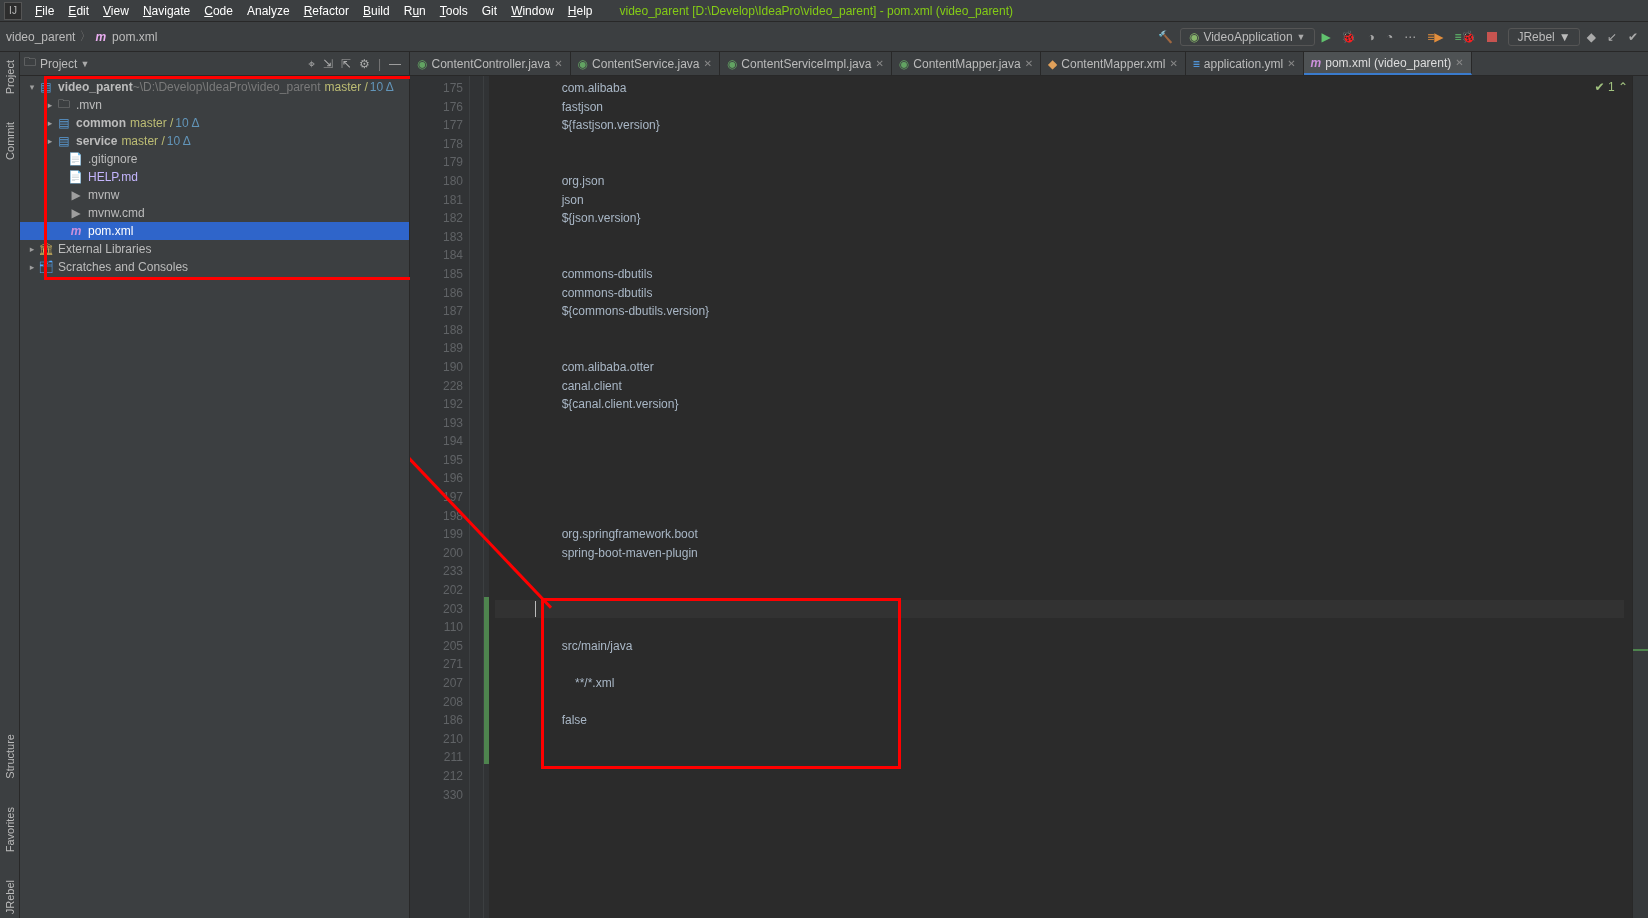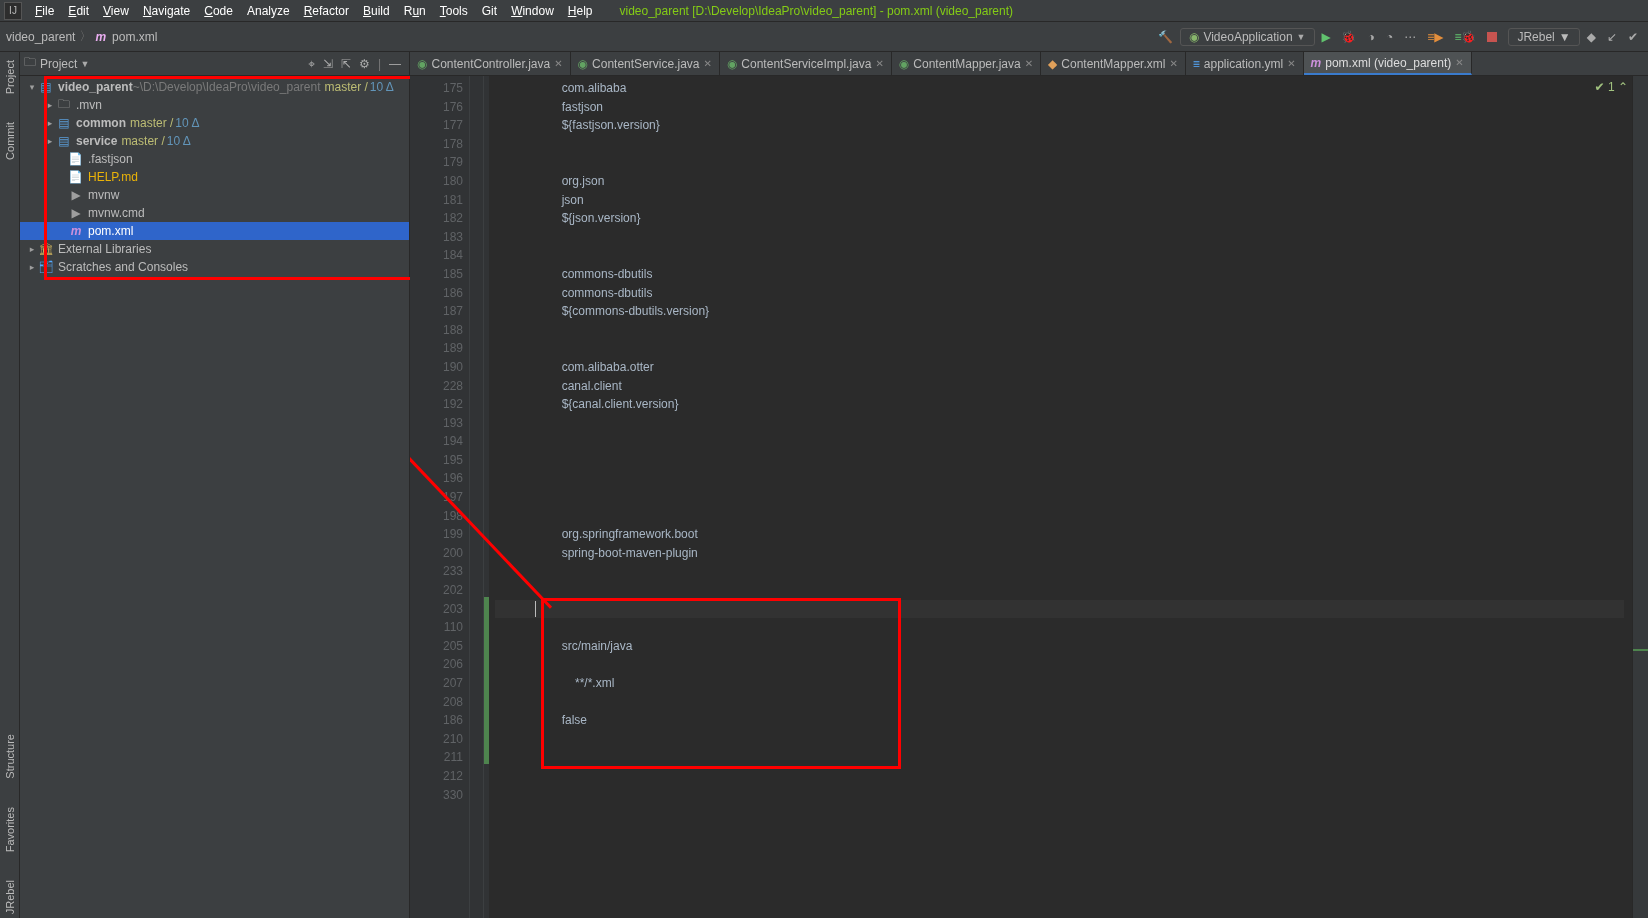--- a/index.html
+++ b/index.html
@@ -54,21 +54,21 @@
 .tree-row .label{ color:#bcbcbc;}
 .tree-row .greytext{ color:#7a7a7a; }
 .tree-row .branch{ color:#bdbd74; margin-left:4px;}
 .tree-row .delta{ color:#6295b9; margin-left:2px;}
 .tree-row.selected{ background:#2f65ca; }
 .tree-row.selected .label{ color:#fff;}
 .ticon.module{color:#5b9dd9;}
 .ticon.folder{color:#adadad;}
 .ticon.file{color:#9e9e9e;}
 .ticon.help{color:#8c8c3a;}
-.tree-row .label.help{color:#eab308;}
+.tree-row .label.help{color:#c4b5fd;}
 .ticon.pom{color:#cc91db; font-style:italic; font-weight:bold;}
 .ticon.lib{color:#c9af5d;}
 .ticon.scratch{color:#55aaff;}
 
 .redbox1 { position:absolute; border:3px solid #ff0000; pointer-events:none;}
 
 .editor { flex:1; display:flex; flex-direction:column; background:#2b2b2b;}
 .tabsbar { display:flex; align-items:center; height:24px; background:#3c3f41; border-bottom:1px solid #282828; overflow:hidden;}
 .tab { display:flex; align-items:center; gap:4px; padding:0 7px; height:100%; color:#bbb; border-right:1px solid #282828; cursor:pointer; white-space:nowrap;}
 .tab.active{ background:#4e5254; border-bottom:2px solid #3a7bcd; color:#ddd;}
@@ -204,21 +204,21 @@
       <div class="tree-row" style="padding-left:24px">
         <span class="arrow">▸</span>
         <span class="ticon module">▤</span>
         <span class="label" style="font-weight:bold">service</span>
         <span class="branch">master /</span>
         <span class="delta">10 Δ</span>
       </div>
       <div class="tree-row" style="padding-left:36px">
         <span class="arrow"></span>
           <span class="ticon file">📄</span>
-        <span class="label">.fastjson</span>
+        <span class="label">.gitignore</span>
       </div>
       <div class="tree-row" style="padding-left:36px">
         <span class="arrow"></span>
           <span class="ticon help">📄</span>
         <span class="label help">HELP.md</span>
       </div>
       <div class="tree-row" style="padding-left:36px">
         <span class="arrow"></span>
           <span class="ticon file">▶</span>
         <span class="label">mvnw</span>
@@ -310,21 +310,21 @@
           <div>196</div>
           <div>197</div>
           <div>198</div>
           <div>199</div>
           <div>200</div>
           <div>233</div>
           <div>202</div>
           <div>203</div>
           <div>110</div>
           <div>205</div>
-          <div>206</div>
+          <div>271</div>
           <div>207</div>
           <div>208</div>
           <div>186</div>
           <div>210</div>
           <div>211</div>
           <div>212</div>
           <div>330</div>
           <div>&nbsp;</div>
         </div>
       <div class="fold-gutter" id="foldgutter">

